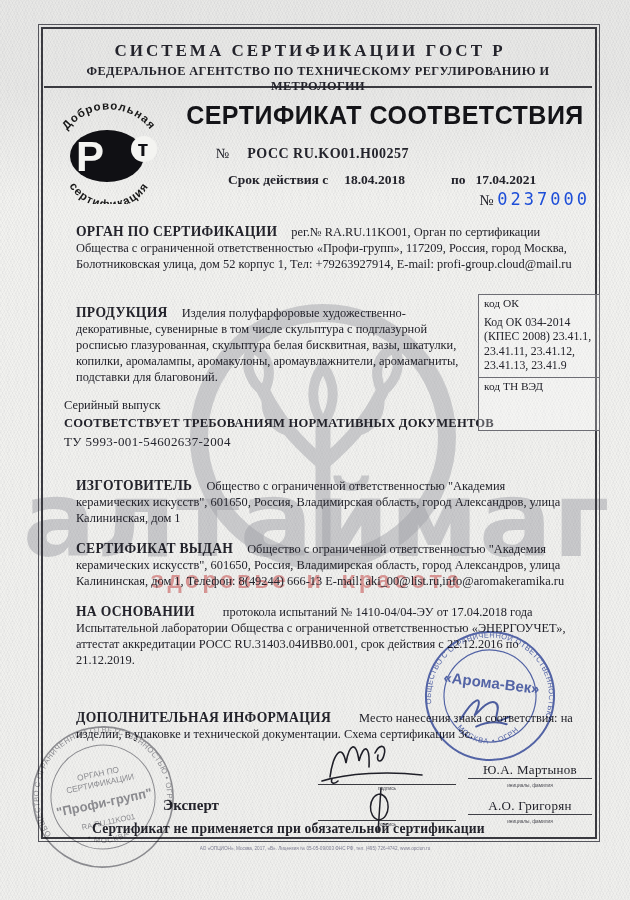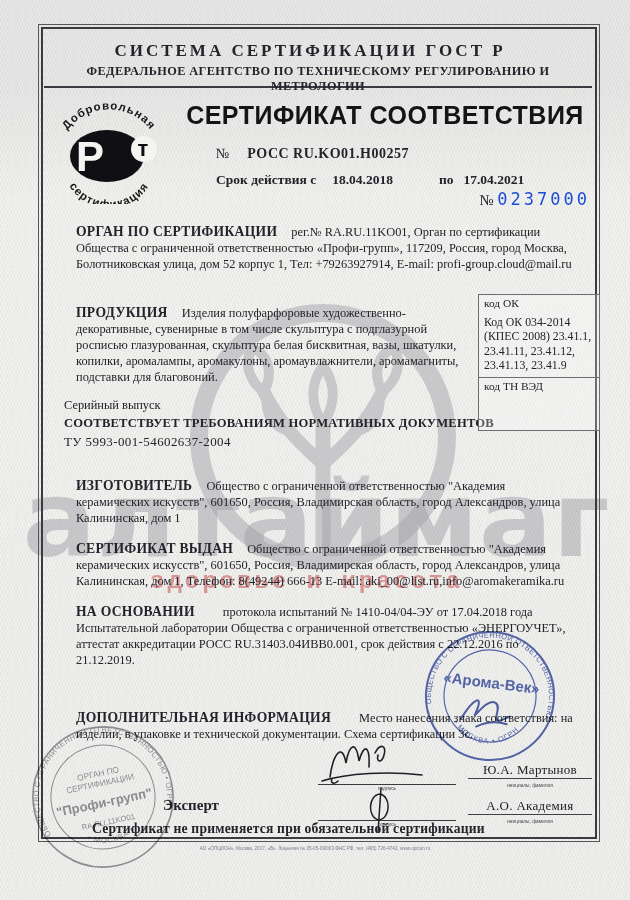--- a/index.html
+++ b/index.html
@@ -33,21 +33,21 @@
     font-size:24px;letter-spacing:3px;color:#b91c1c;opacity:.42;font-weight:bold;
   }
   
   .z2{z-index:2;}
   .hdr1{left:32px;top:41px;width:556px;text-align:center;font-weight:bold;font-size:17px;letter-spacing:3px;}
   .hdr2{left:42px;top:64px;width:552px;text-align:center;font-weight:bold;font-size:12.3px;letter-spacing:.4px;}
   .title{left:178px;top:101px;width:414px;text-align:center;
     font-family:"Liberation Sans","DejaVu Sans",sans-serif;font-weight:bold;font-size:25px;letter-spacing:.5px;color:#141418;}
   .numrow{left:216px;top:146px;font-size:14px;}
   .numrow b{margin-left:18px;letter-spacing:.5px;}
-  .valrow{left:216px;top:172px;font-size:13.5px;font-weight:bold;}
+  .valrow{left:228px;top:172px;font-size:13.5px;font-weight:bold;}
   .valrow .d1{margin-left:16px;} .valrow .mid{margin-left:46px;} .valrow .d2{margin-left:10px;}
   .formnum{left:390px;top:189px;width:200px;text-align:right;font-size:15px;}
   .formnum .digits{font-family:"DejaVu Sans Mono","Liberation Mono",monospace;font-size:17px;letter-spacing:3px;color:#1d4ed8;}
   .para{margin:12px;font-size:12.4px;line-height:1.28;}
   .para b.lbl{font-size:13.6px;margin-right:14px;letter-spacing:.3px;}
   .sec-org{left:64px;top:211px;width:524px;}
   .sec-prod{left:64px;top:292px;width:410px;}
   .serial{font-size:12.4px;line-height:1.3;}
   .conforms{font-size:12.6px;font-weight:bold;white-space:nowrap;line-height:1.45;letter-spacing:.2px;}
   .tu{font-size:13px;line-height:1.5;letter-spacing:.4px;}
@@ -184,21 +184,21 @@
   </div>
 
   <div class="abs z2 sigline sl1"></div>
   <div class="abs z2 cap tinycap cap1">подпись</div>
   <div class="abs z2 namecell nc1">Ю.А. Мартынов</div>
   <div class="abs z2 cap tinycap ncap1">инициалы, фамилия</div>
 
   <div class="abs z2 sig-label lbl-exp">Эксперт</div>
   <div class="abs z2 sigline sl2"></div>
   <div class="abs z2 cap tinycap cap2">подпись</div>
-  <div class="abs z2 namecell nc2">А.О. Академия</div>
+  <div class="abs z2 namecell nc2">А.О. Григорян</div>
   <div class="abs z2 cap tinycap ncap2">инициалы, фамилия</div>
 
   <svg class="abs sig-svg" style="left:318px;top:733px;" width="110" height="56" viewBox="0 0 110 56">
     <g stroke="#1f1f28" stroke-width="1.6" fill="none" stroke-linecap="round">
       <path d="M12,44 C15,22 24,8 28,30 C31,12 38,6 41,28 C46,10 52,12 51,34"></path>
       <path d="M57,20 C62,10 69,12 66,22 C64,30 58,30 60,22"></path>
       <path d="M4,48 C30,40 70,38 104,42"></path>
       <path d="M14,46 C12,50 16,52 20,48"></path>
     </g>
   </svg>

